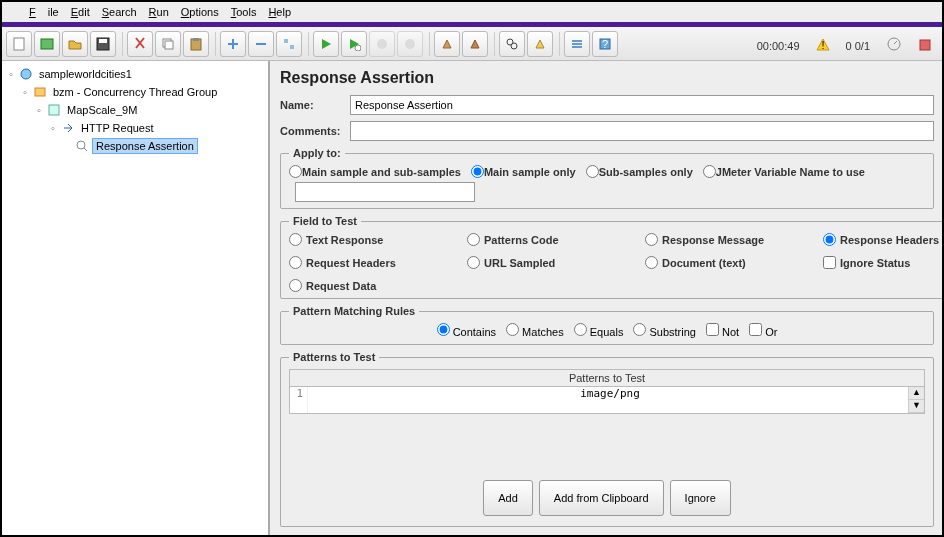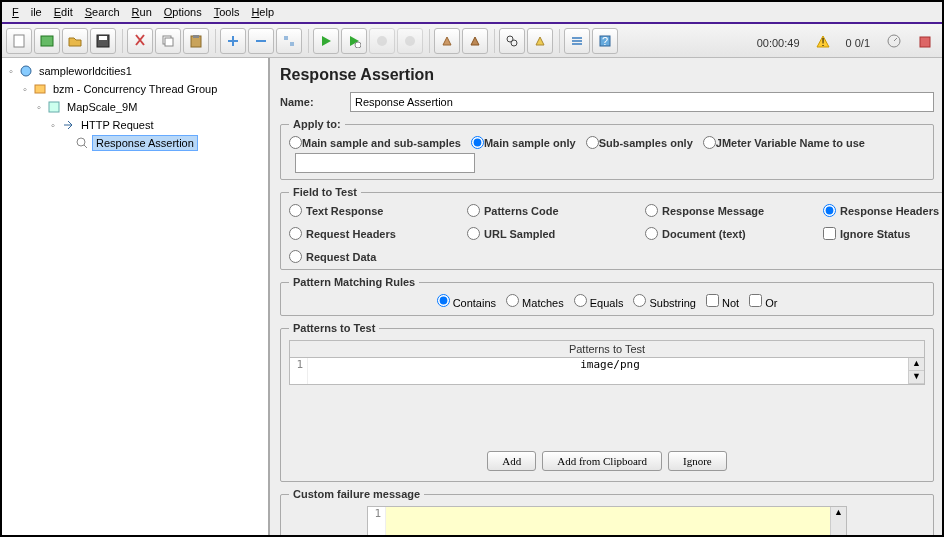--- a/index.html
+++ b/index.html
@@ -1,17 +1,17 @@
 <!DOCTYPE html>
 <html><head>
 <meta charset="utf-8">
 <style>
 * { box-sizing: border-box; margin: 0; padding: 0; font-family: Arial, sans-serif; font-size: 11px; }
 body { background: #fff; width: 944px; height: 537px; border: 2px solid #000; overflow: hidden; }
-.menubar { display: flex; background: #eee; border-bottom: 2px solid #4c1d95; padding: 2px 4px; }
+.menubar { display: flex; background: #eee; border-bottom: 5px solid #4c1d95; padding: 2px 21px; }
 .menubar span { padding: 2px 6px; cursor: default; }
 .menubar span u { text-decoration: underline; }
 .toolbar { display: flex; align-items: center; background: linear-gradient(#f5f5f5,#e5e5e5); border-bottom: 1px solid #bbb; padding: 3px 4px; height: 34px; }
 .tbtn { width: 26px; height: 26px; border: 1px solid #bbb; background: linear-gradient(#fff,#e8e8e8); border-radius: 3px; margin-right: 2px; display: flex; align-items: center; justify-content: center; cursor: pointer; }
 .tsep { width: 1px; height: 24px; background: #ccc; margin: 0 4px; }
 .tspacer { flex: 1; }
 .tstatus { display: flex; align-items: flex-end; gap: 16px; padding-right: 6px; color: #333; }
 .main { display: flex; height: calc(537px - 16px - 34px - 4px); }
 .tree { width: 268px; border-right: 2px solid #aaa; padding: 4px 2px; overflow: auto; }
 .tree-row { display: flex; align-items: center; height: 18px; padding-left: var(--indent, 0); white-space: nowrap; }
@@ -31,21 +31,21 @@
 .field-grid { display: grid; grid-template-columns: 170px 170px 170px 170px; row-gap: 10px; column-gap: 8px; }
 .field-grid label { display: flex; align-items: center; gap: 4px; font-weight: bold; color: #333; cursor: pointer; }
 .center-row { display: flex; justify-content: center; align-items: center; gap: 10px; }
 .patterns-head { text-align: center; background: #eee; font-size: 11px; color: #333; padding: 2px 0; border: 1px solid #bbb; border-bottom: none; }
 .patterns-body { border: 1px solid #bbb; background: #fff; position: relative; height: 28px; display: flex; }
 .patterns-body .ln { width: 18px; text-align: right; padding-right: 4px; color: #888; font-family: monospace; border-right: 1px solid #eee; }
 .patterns-body .txt { flex: 1; font-family: monospace; padding-left: 4px; text-align: center; }
 .scroll-btns { width: 16px; display: flex; flex-direction: column; border-left: 1px solid #ccc; }
 .scroll-btns div { flex: 1; background: #e8e8e8; border-bottom: 1px solid #ccc; text-align: center; font-size: 9px; cursor: pointer; }
 .btnrow { display: flex; justify-content: center; gap: 6px; margin: 6px 0; }
-.btnrow button { height: 20px; padding: 0 14px; border: 1px solid #999; background: linear-gradient(#fff,#e5e5e5); border-radius: 3px; cursor: pointer; font-weight: normal; font-family: Liberation Serif, serif; }
+.btnrow button { height: 36px; padding: 0 14px; border: 1px solid #999; background: linear-gradient(#fff,#e5e5e5); border-radius: 3px; cursor: pointer; font-weight: normal; }
 .custom-msg { display: flex; justify-content: center; }
 .custom-msg .box { border: 1px solid #bbb; background: #fff; width: 480px; height: 36px; display: flex; }
 .custom-msg .ln { width: 18px; text-align: right; padding-right: 4px; color: #888; font-family: monospace; border-right: 1px solid #eee; background:#fff;}
 .custom-msg .txt { flex: 1; background: #ffffcc; }
 .varname-input { width: 180px; height: 20px; border: 1px solid #999; background: #fff; margin-left: 6px; }
 input[type=radio], input[type=checkbox] { margin: 0; }
 </style>
 </head>
 <body>
 
@@ -243,20 +243,24 @@
       <span class="tlbl">Response Assertion</span>
     </div>
   </div>
 
   <div class="content">
     <h2 class="title">Response Assertion</h2>
 
     <div class="formrow">
       <label>Name:</label>
       <input type="text" value="Response Assertion" style="">
+    </div>
+    <div class="formrow">
+      <label>Comments:</label>
+      <input type="text" value="" style="">
     </div>
 
     <fieldset>
       <legend>Apply to:</legend>
       <div class="radio-row">
         <label>
             <input type="radio" name="apply" style=""> 
             <span>Main sample and sub-samples</span>
           </label>
         <label>

